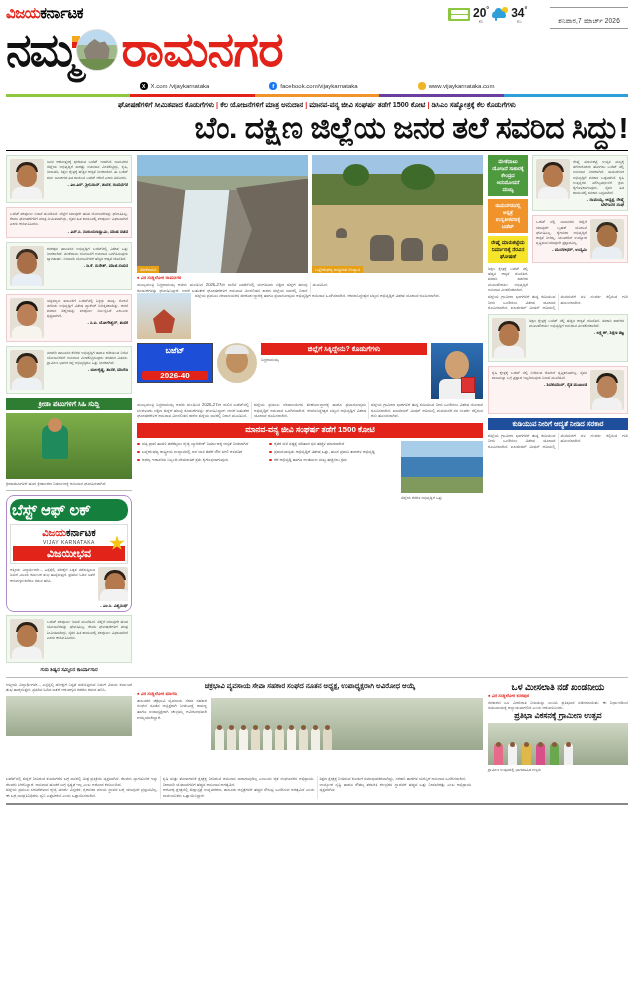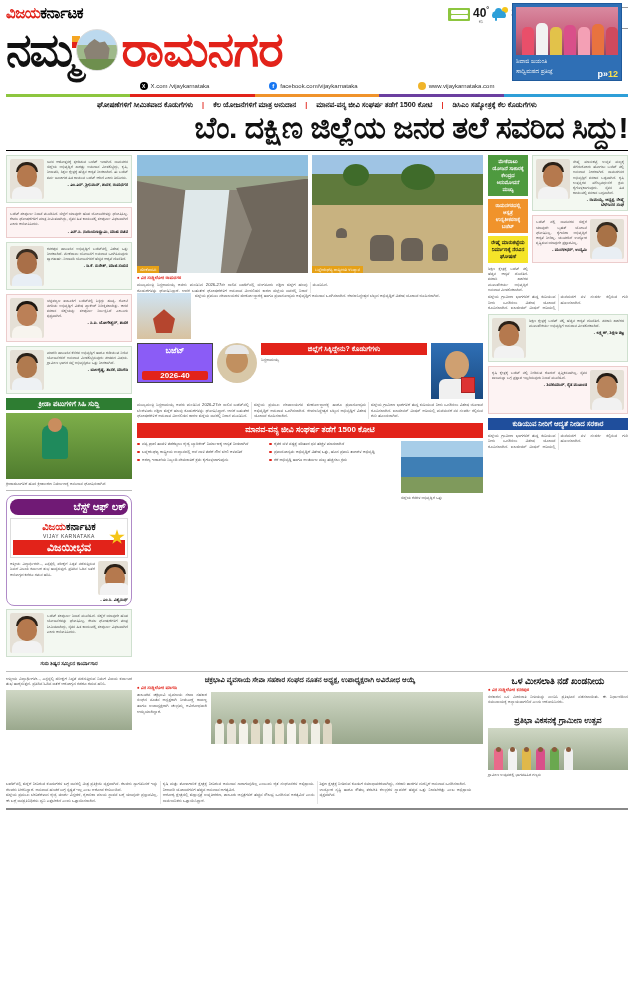--- a/index.html
+++ b/index.html
@@ -50,21 +50,21 @@
   .soc { display:flex; align-items:center; gap:3px; font-size:6px; color:#333; }
   .soc .dot { width:8px; height:8px; border-radius:50%; display:inline-block; }
   .soc .x { background:#000; color:#fff; font-size:5px; text-align:center; line-height:8px; font-weight:700; }
   .soc .fb { background:#1877f2; color:#fff; font-size:6px; text-align:center; line-height:8px; font-weight:700; }
   .soc .wb { background:#f0b429; }
 
   .rainbow { height:3px; display:flex; margin:2px 0 0; }
   .rainbow i { flex:1; }
 
   
-  .kicker-row { display:flex; justify-content:center; align-items:center; gap:9px; font-size:7.2px; font-weight:700; color:#111; padding:3px 0 2px; }
+  .kicker-row { display:flex; justify-content:center; align-items:center; gap:2px; font-size:7.2px; font-weight:700; color:#111; padding:3px 0 2px; }
   .kicker-row .sep { color:#e2231a; font-weight:700; }
   .headline { text-align:right; font-size:30px; font-weight:700; color:#111; letter-spacing:-0.5px; line-height:34px; padding-bottom:2px; }
   .hr-thin { border-top:1px solid #000; margin:3px 0 4px; }
 
   
   .kn { font-size:4.2px; line-height:5.6px; color:#3a3a3a; text-align:justify; }
   .kn.sm { font-size:3.9px; line-height:5.2px; }
   .byline { font-size:4.6px; color:#e2231a; font-weight:700; }
   .attrib { font-size:4.4px; font-weight:700; color:#111; text-align:right; display:block; margin-top:2px; }
 
@@ -99,28 +99,28 @@
 
   .tintbox { padding:3px; font-size:5.2px; font-weight:700; line-height:7px; text-align:center; margin-bottom:3px; color:#1a1a1a; }
   .t-green { background:#4e9a3f; color:#fff; }
   .t-orange { background:#f0932b; color:#fff; }
   .t-yellow { background:#f5e429; color:#111; }
 
   .bullets { font-size:4.2px; line-height:6px; color:#333; }
   .bullets li { list-style:none; padding-left:5px; position:relative; margin-bottom:2px; text-align:justify; }
   .bullets li:before { content:""; position:absolute; left:0; top:2px; width:2.5px; height:2.5px; background:#e2231a; border-radius:50%; }
 
-  .budgetgfx { width:76px; height:40px; background:#8b5cf6; position:relative; border:1px solid #444; }
+  .budgetgfx { width:76px; height:40px; background:#1d4ed8; position:relative; border:1px solid #444; }
   .budgetgfx .bg-top { position:absolute; top:2px; left:0; right:0; text-align:center; color:#fff; font-size:8px; font-weight:700; }
   .budgetgfx .bg-yr { position:absolute; bottom:2px; left:4px; right:4px; background:#e2231a; color:#fff; font-size:8px; font-weight:700; text-align:center; border-radius:2px; }
 
   .circimg { width:40px; height:40px; border-radius:50%; overflow:hidden; position:relative; background:#d8c8a8; flex:none; }
 
   .bestluck { border:1px solid #b08bc8; border-radius:8px; padding:3px; margin-bottom:3px; }
-  .bl-title { background:#701a75; color:#fff; font-size:10px; font-weight:700; text-align:right; border-radius:10px; padding:2px; }
+  .bl-title { background:#15803d; color:#fff; font-size:15px; font-weight:700; text-align:left; border-radius:10px; padding:2px; }
   .bl-logo { border:1px solid #ddd; margin-top:3px; padding:2px; text-align:center; position:relative; background:#fff; }
   .bl-vk { font-size:10px; font-weight:700; }
   .bl-vk .r { color:#e2231a; } .bl-vk .b { color:#111; }
   .bl-en { font-size:5px; color:#444; letter-spacing:0.5px; }
   .bl-band { background:#e2231a; color:#fff; font-size:11px; font-weight:700; padding:1px; margin-top:1px; }
   .bl-star { position:absolute; right:2px; top:10px; width:16px; height:16px; background:#f5c518; clip-path:polygon(50% 0,61% 35%,98% 35%,68% 57%,79% 91%,50% 70%,21% 91%,32% 57%,2% 35%,39% 35%); }
 
   .bottomhead { text-align:center; font-size:19px; font-weight:700; color:#111; line-height:22px; letter-spacing:-0.5px; }
   .bottomkick { text-align:center; font-size:7px; font-weight:700; color:#222; }
   .subhead { font-size:9px; font-weight:700; color:#111; text-align:center; line-height:11px; }
@@ -148,21 +148,21 @@
         <span class="date-txt">ಶನಿವಾರ,7 ಮಾರ್ಚ್ 2026</span>
       </div>
     </div>
 
     <div class="weather">
       <div class="wx-badge">
           <i></i>
           <i></i>
         </div>
       <div>
-        <div class="wx-temp"><span>40</span><sup>°</sup></div>
+        <div class="wx-temp"><span>20</span><sup>°</sup></div>
         <span class="wx-unit">ಕನಿ</span>
       </div>
       <div class="wx-icon">
         <div class="wx-sun"></div>
           <div class="wx-cloud"></div>
           <div class="wx-drop"></div>
       </div>
       <div>
         <div class="wx-temp"><span>34</span><sup>°</sup></div>
         <span class="wx-unit">ಗರಿ</span>
@@ -172,34 +172,20 @@
     <div class="logo-row">
       <span class="logo-namma">ನಮ್ಮ</span>
       <span class="flagdot"></span>
       <span class="logo-hill">
         <span class="rock"></span>
           <span class="grn"></span>
       </span>
       <span class="logo-rama">ರಾಮನಗರ</span>
     </div>
 
-    <div class="promo-box">
-      <div class="promo-img">
-        <span class="pp" style="left:6px;background:#e94f6a;"></span>
-        <span class="pp" style="left:20px;background:#f2f2f2;height:32px;"></span>
-        <span class="pp" style="left:34px;background:#e2c24a;"></span>
-        <span class="pp" style="left:48px;background:#d94f8a;height:30px;"></span>
-        <span class="pp" style="left:62px;background:#f4a0b5;"></span>
-        <span class="pp" style="left:76px;background:#e8733f;height:31px;"></span>
-        <span class="pp" style="left:90px;background:#cf4a5e;"></span>
-      </div>
-      <div class="promo-cap">ಶಿವಾಜಿ ಜಯಂತಿ</div>
-      <div class="promo-cap">ಸಾಧ್ವಿಮಠದ ಪ್ರತಿಜ್ಞೆ</div>
-      <div class="promo-page"><span>p»</span><span class="pnum">12</span></div>
-    </div>
 
     <div class="social-row">
       <span class="soc">
           <span class="dot x">X</span>
           <span>X.com /vijaykarnataka</span>
         </span>
       <span class="soc">
           <span class="dot fb">f</span>
           <span>facebook.com/vijaykarnataka</span>
         </span>
@@ -511,21 +497,21 @@
           <span class="pp" style="left:112px;background:#ded8c5"></span>
             <span class="hd" style="left:114px;bottom:20px"></span>
         </div>
       </div>
     </div>
 
     <div style="width:140px;flex:none">
       <div class="subhead">ಒಳ ಮೀಸಲಾತಿ ನಡೆ ಖಂಡನೀಯ</div>
       <div class="byline">● ವಿಕ ಸುದ್ದಿಲೋಕ ಕನಕಪುರ</div>
       <div class="kn" style="margin-top:2px">ಸರಕಾರದ ಒಳ ಮೀಸಲಾತಿ ನೀತಿಯನ್ನು ಖಂಡಿಸಿ ಪ್ರತಿಭಟನೆ ನಡೆಸಲಾಯಿತು. ಈ ನಿರ್ಧಾರದಿಂದ ಸಮುದಾಯಕ್ಕೆ ಅನ್ಯಾಯವಾಗಲಿದೆ ಎಂದು ಆರೋಪಿಸಿದರು.</div>
-      <div class="bottomkick" style="font-size:8px;margin-top:11px">ಪ್ರತಿಭಾ ವಿಕಸನಕ್ಕೆ ಗ್ರಾಮೀಣ ಉತ್ಸವ</div>
+      <div class="bottomkick" style="font-size:8px;margin-top:0">ಪ್ರತಿಭಾ ವಿಕಸನಕ್ಕೆ ಗ್ರಾಮೀಣ ಉತ್ಸವ</div>
       <div class="groupphoto" style="height:42px;margin-top:2px">
         <span class="pp" style="left:6px;background:#e86a8a"></span>
           <span class="hd" style="left:8px;bottom:18px"></span>
         <span class="pp" style="left:20px;background:#f2f2f2"></span>
           <span class="hd" style="left:22px;bottom:18px"></span>
         <span class="pp" style="left:34px;background:#e0b84a"></span>
           <span class="hd" style="left:36px;bottom:18px"></span>
         <span class="pp" style="left:48px;background:#d94f8a"></span>
           <span class="hd" style="left:50px;bottom:18px"></span>
         <span class="pp" style="left:62px;background:#6aa84f"></span>

